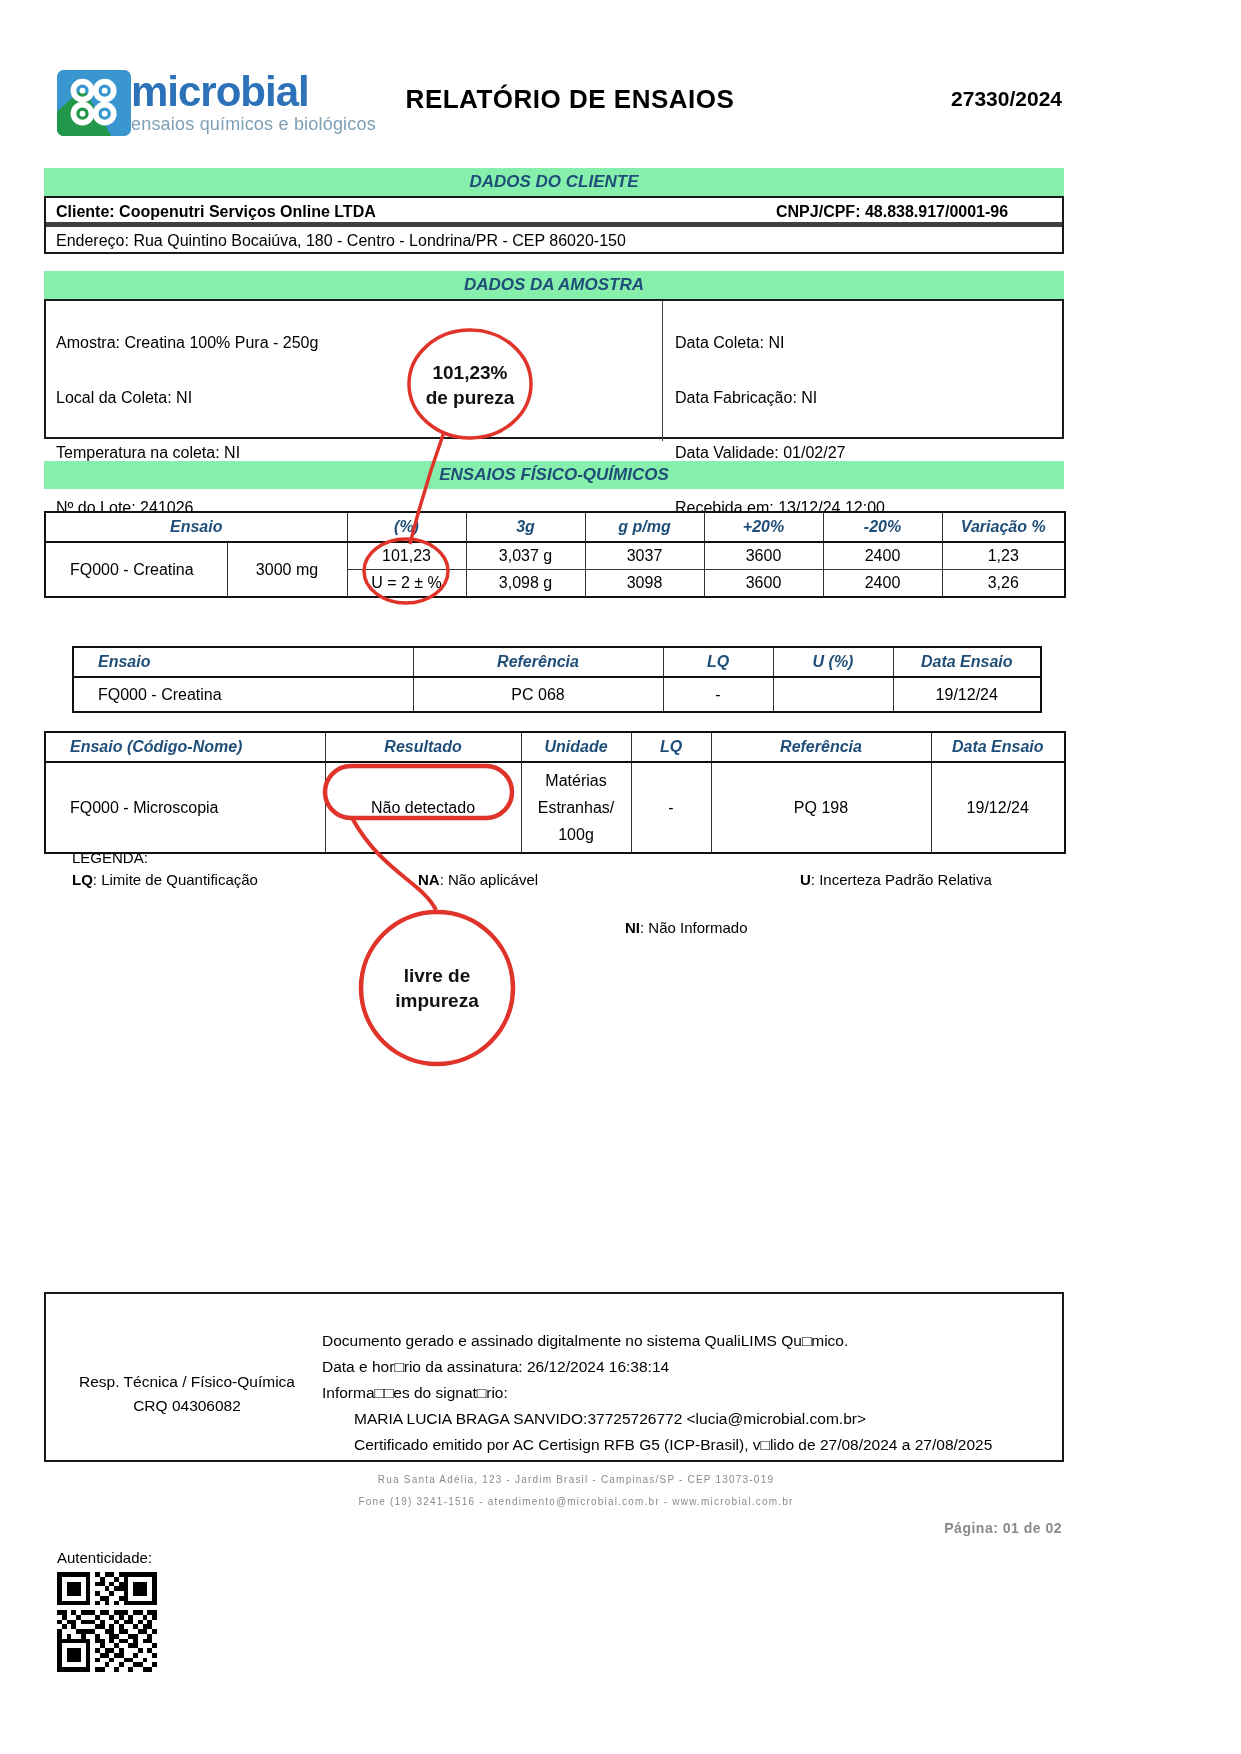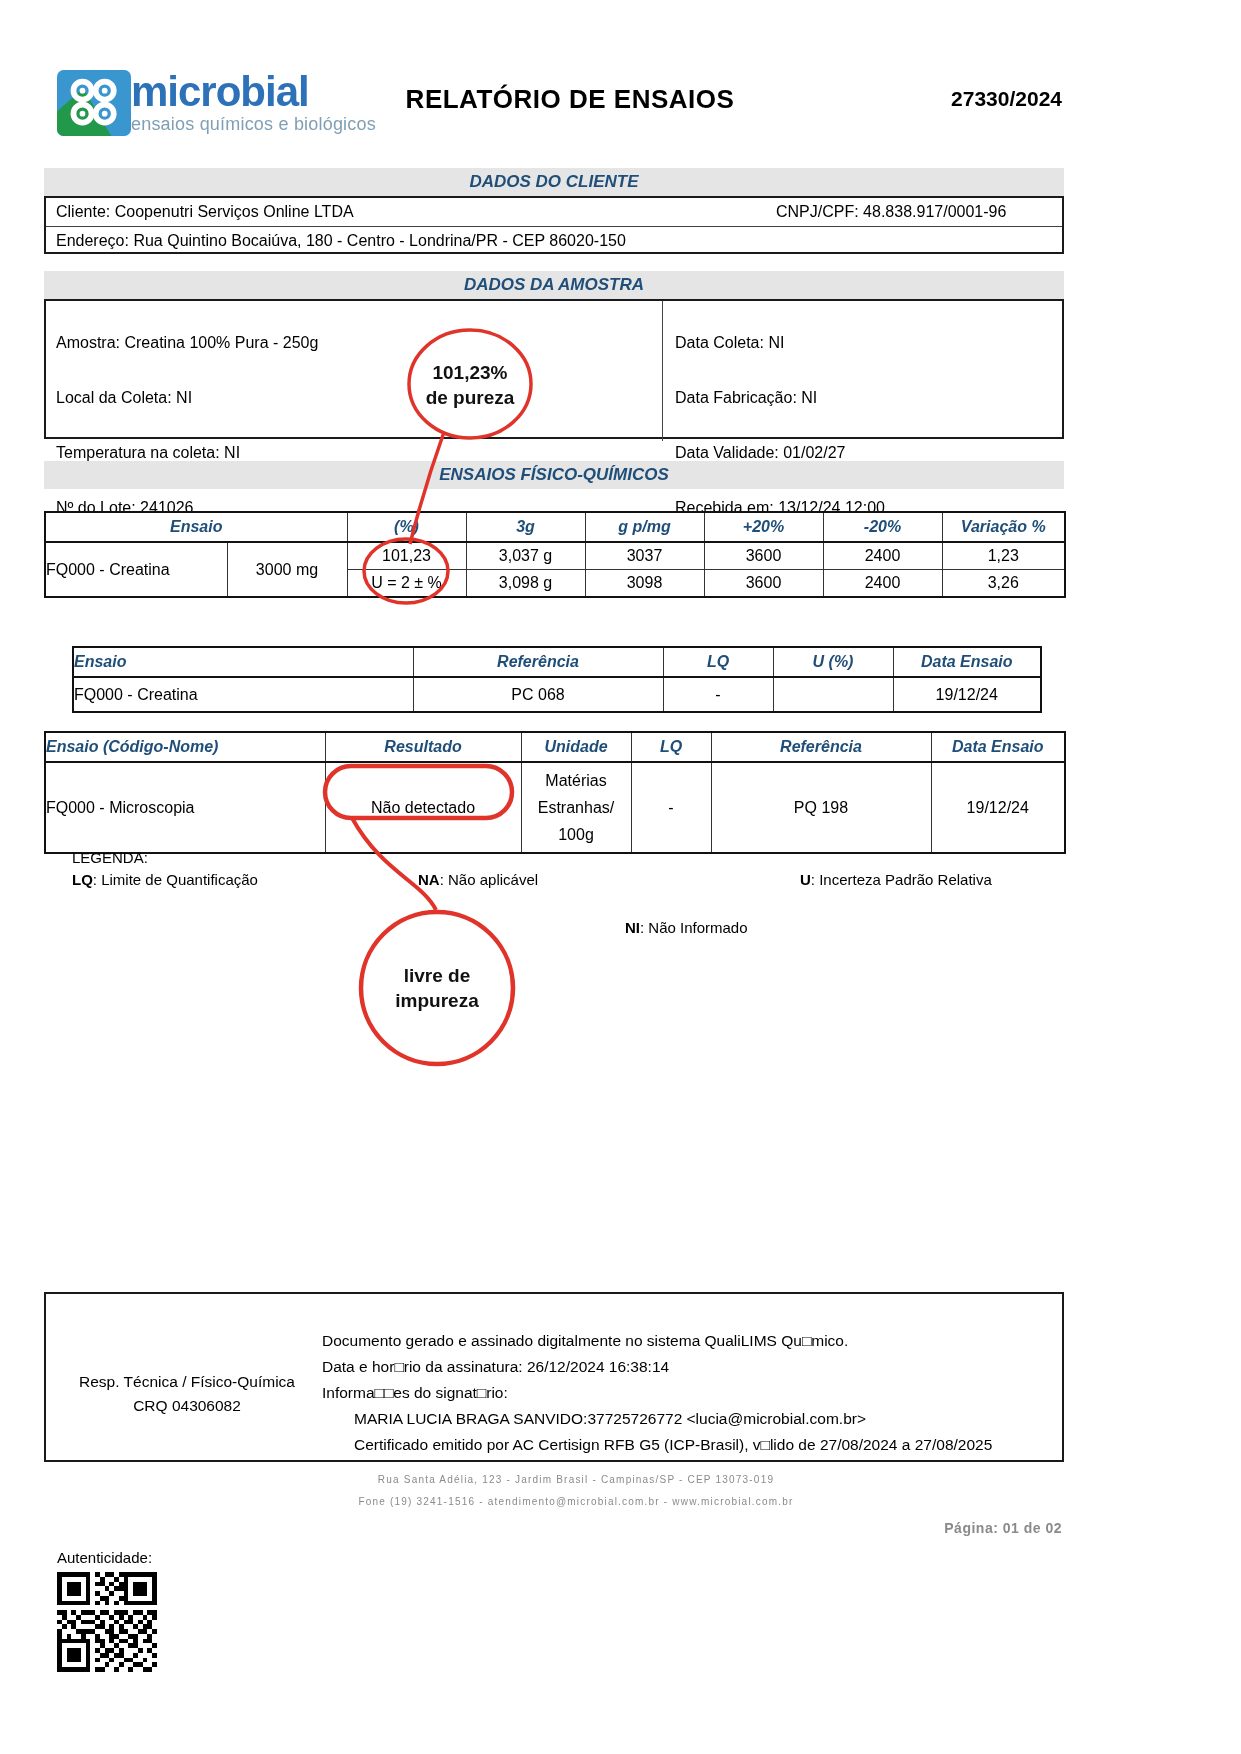--- a/index.html
+++ b/index.html
@@ -11,34 +11,34 @@
   .abs { position:absolute; }
 
   
   .logo { left:57px; top:70px; display:flex; align-items:center; gap:0; }
   .logo-text .word { font-size:42px; font-weight:bold; color:#2d72b8; letter-spacing:-1px; line-height:40px; }
   .logo-text .tag  { font-size:18px; color:#7f9fb5; margin-top:2px; letter-spacing:.2px; }
   .doc-title { left:340px; top:84px; width:460px; text-align:center; font-size:26px; font-weight:bold; letter-spacing:.5px; }
   .report-no { left:920px; top:87px; width:142px; text-align:right; font-size:21px; font-weight:bold; }
 
   
-  .bar { background:#e5e5e5; color:#1f4e79; font-style:italic; font-weight:bold;
+  .bar { background:#86efac; color:#1f4e79; font-style:italic; font-weight:bold;
          font-size:17px; display:flex; align-items:center; justify-content:center; }
   .bigbox { border:2px solid #1a1a1a; background:#fff; }
   .frow { position:relative; font-size:16px; padding:5px 10px 0 10px; height:29px; }
   .srow { font-size:16px; height:28px; padding-top:6px;margin-top:27px; }
 
   
   table { border-collapse:collapse; table-layout:fixed; width:100%; background:#fff; }
   .rpt { border:2px solid #111; }
   .rpt th { color:#1f4e79; font-style:italic; font-weight:bold; font-size:16px;
             border:1px solid #333; border-top:2px solid #111; border-bottom:2px solid #111;
             padding:5px 4px; text-align:center; }
   .rpt td { border:1px solid #333; font-size:16px; padding:4px 6px; text-align:center; vertical-align:middle; }
-  .rpt .tl { text-align:left; padding-left:0; }
+  .rpt .tl { text-align:left; padding-left:24px; }
 
   
   .legend { font-size:15px; }
   .legend .lrow { display:flex; margin-top:5px; }
   .legend b { font-weight:bold; }
 
   
   .sigbox { border:2px solid #1a1a1a; }
   .sig-left { position:absolute; left:6px; top:76px; width:270px; text-align:center; font-size:15.5px; line-height:24px; }
   .sig-right { position:absolute; left:276px; top:34px; width:730px; font-size:15.5px; line-height:26px; }
@@ -88,21 +88,21 @@
       <div class="word">microbial</div>
       <div class="tag">ensaios químicos e biológicos</div>
     </div>
   </div>
 
   <div class="abs doc-title">RELATÓRIO DE ENSAIOS</div>
   <div class="abs report-no">27330/2024</div>
 
   <div class="abs bar" style="left:44px;top:168px;width:1020px;height:28px;">DADOS DO CLIENTE</div>
   <div class="abs bigbox" style="left:44px;top:196px;width:1020px;height:58px;">
-    <div class="frow" style="border-bottom:1px solid #404040;">
+    <div class="frow" style="border-bottom:5px solid #404040;font-weight:bold;">
       <span>Cliente: Coopenutri Serviços Online LTDA</span>
       <span class="abs" style="left:730px;top:5px;">CNPJ/CPF: 48.838.917/0001-96</span>
     </div>
     <div class="frow">
       <span>Endereço: Rua Quintino Bocaiúva, 180 - Centro - Londrina/PR - CEP 86020-150</span>
     </div>
   </div>
 
   <div class="abs bar" style="left:44px;top:271px;width:1020px;height:28px;">DADOS DA AMOSTRA</div>
   <div class="abs bigbox" style="left:44px;top:299px;width:1020px;height:140px;">

